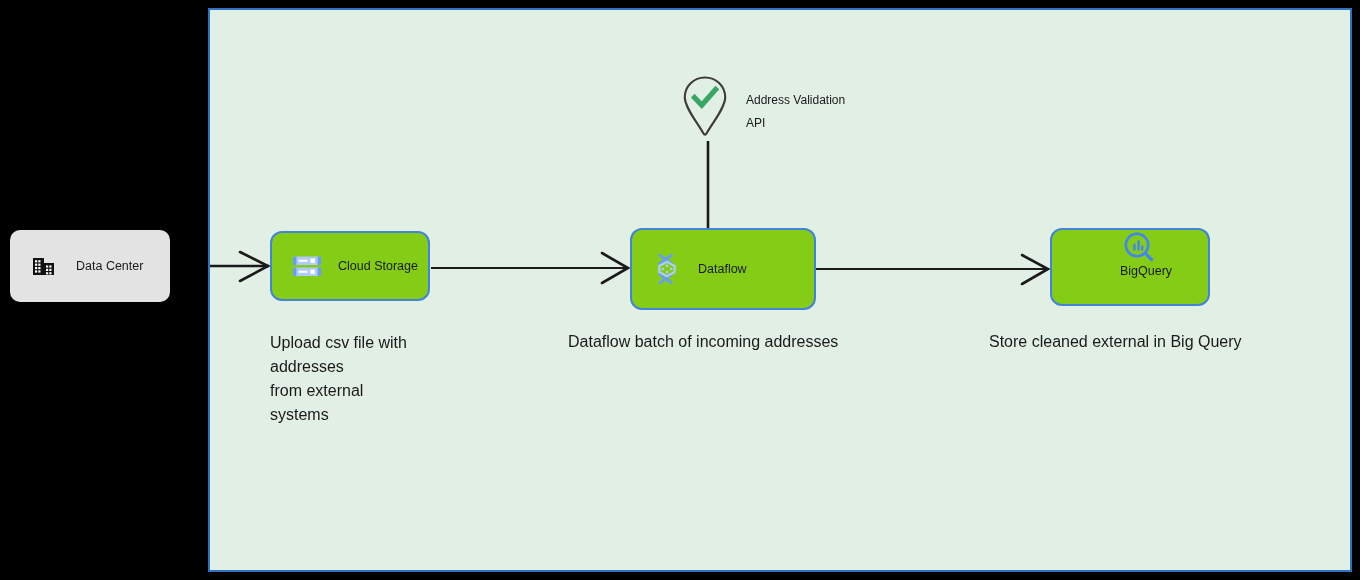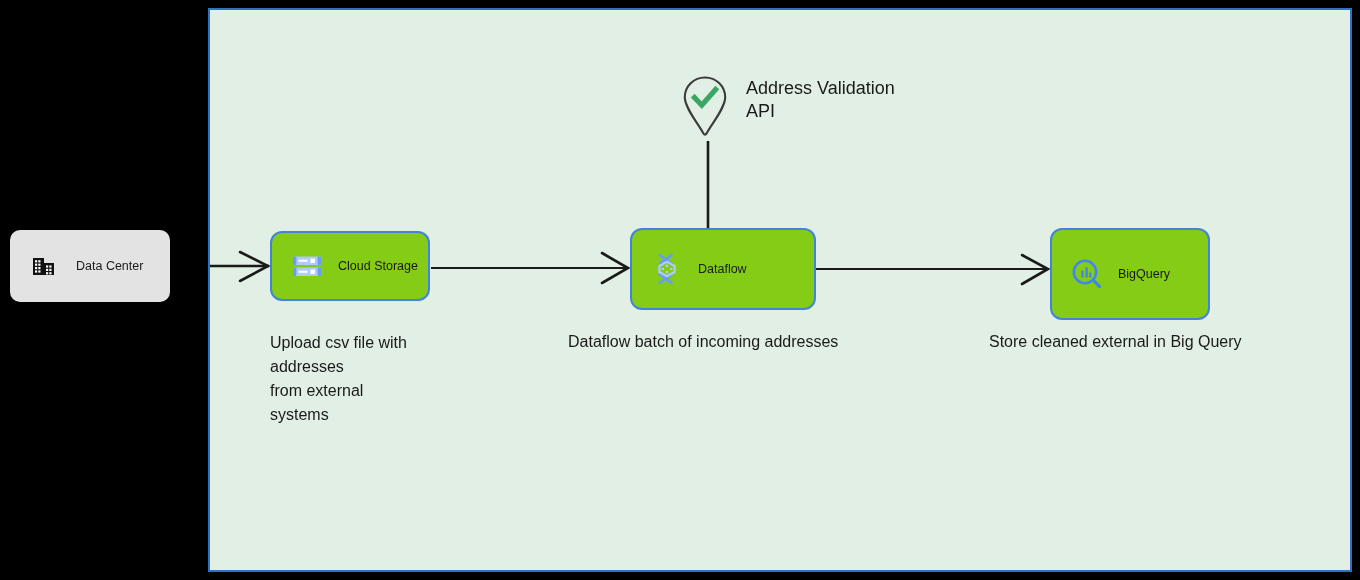--- a/index.html
+++ b/index.html
@@ -84,40 +84,40 @@
   .svc-node .node-label {
     margin-left: 14px;
     font-size: 12.5px;
     color: #1a1a1a;
     line-height: 1.2;
     white-space: nowrap;
   }
 
   #node-storage { left: 270px; top: 231px; width: 160px; height: 70px; }
   #node-dataflow { left: 630px; top: 228px; width: 186px; height: 82px; }
-  #node-bigquery { left: 1050px; top: 228px; width: 160px; height: 92px; }
+  #node-bigquery { left: 1050px; top: 228px; width: 160px; height: 78px; flex-direction: column; }
 
   
   .pin-node {
     position: absolute;
     left: 682px;
     top: 75px;
     display: flex;
     align-items: flex-start;
   }
   .pin-node .pin-icon {
     width: 46px;
     height: 62px;
     flex: 0 0 46px;
     display: block;
   }
   .pin-node .pin-label {
     margin-left: 18px;
-    margin-top: 2px;
-    font-size: 18px;
+    margin-top: 14px;
+    font-size: 12px;
     color: #1a1a1a;
     line-height: 23px;
     white-space: pre-line;
   }
 
   
   .caption {
     position: absolute;
     font-size: 16px;
     color: #1a1a1a;

